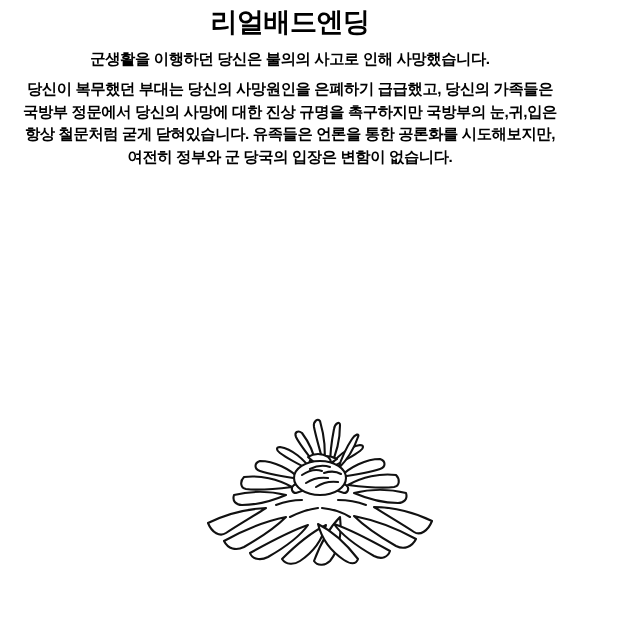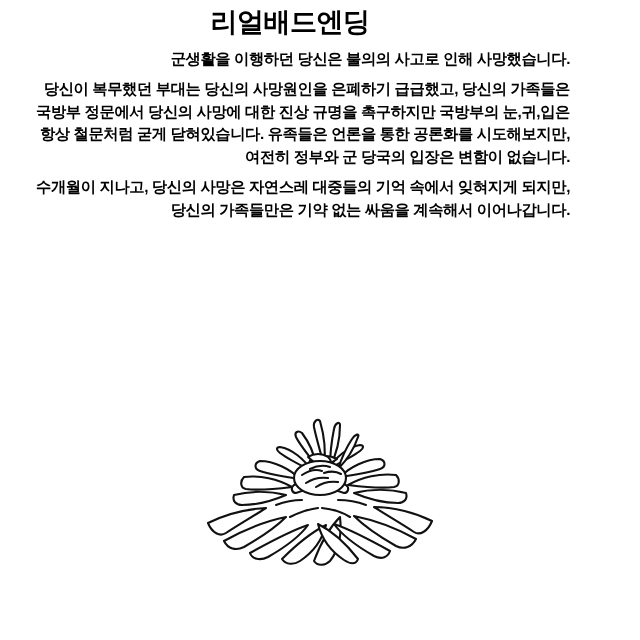--- a/index.html
+++ b/index.html
@@ -36,21 +36,20 @@
     text-align: center;
     font-size: 15.3px;
     line-height: 1.47;
     letter-spacing: -0.4px;
     font-weight: bold;
     word-break: keep-all;
   }
   .body-text p {
     margin: 0;
     padding: 0;
-    text-align: right;
   }
   .body-text p.gap {
     margin-top: 8px;
   }
   .art-wrap {
     position: absolute;
     left: 0;
     top: 310px;
     width: 640px;
     height: 300px;
@@ -65,21 +64,20 @@
 </head>
 <body>
 
 <div class="page">
 
   <h1 class="title">리얼배드엔딩</h1>
 
   <div class="body-text">
     <p>군생활을 이행하던 당신은 불의의 사고로 인해 사망했습니다.</p>
     <p class="gap">당신이 복무했던 부대는 당신의 사망원인을 은폐하기 급급했고, 당신의 가족들은 국방부 정문에서 당신의 사망에 대한 진상 규명을 촉구하지만 국방부의 눈,귀,입은 항상 철문처럼 굳게 닫혀있습니다. 유족들은 언론을 통한 공론화를 시도해보지만, 여전히 정부와 군 당국의 입장은 변함이 없습니다.</p>
-    <p class="gap">수개월이 지나고, 당신의 사망은 자연스레 대중들의 기억 속에서 잊혀지게 되지만, 당신의 가족들만은 기약 없는 싸움을 계속해서 이어나갑니다.</p>
   </div>
 
   <div class="art-wrap">
     <svg width="260" height="230" viewBox="0 0 260 230" aria-hidden="true">
       <g fill="#ffffff" stroke="#111111" stroke-width="2.1" stroke-linejoin="round" stroke-linecap="round">
 
         <path d="M18 178 C34 170 56 164 76 163 C62 172 48 180 36 188 C30 192 22 188 18 178 Z"></path>
         <path d="M34 196 C52 186 76 176 96 172 C84 184 68 194 54 202 C46 206 38 204 34 196 Z"></path>
         <path d="M60 208 C78 198 100 186 118 180 C108 194 92 204 78 212 C70 216 62 214 60 208 Z"></path>
         <path d="M92 214 C104 202 120 188 136 180 C132 196 122 208 110 216 C104 220 96 220 92 214 Z"></path>

